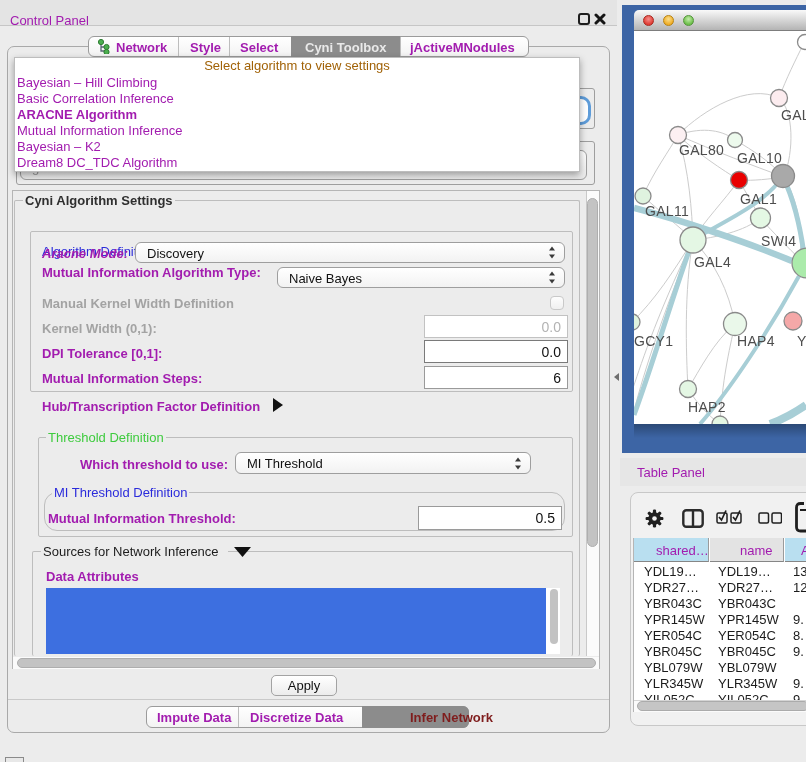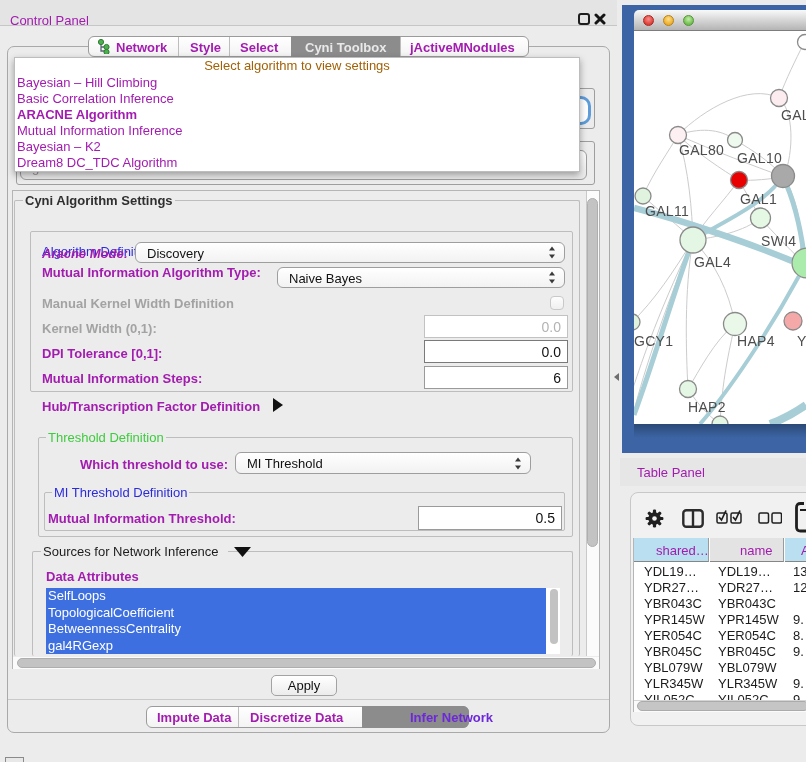--- a/index.html
+++ b/index.html
@@ -113,57 +113,56 @@
 </div>
 <div class="abs lbl b" style="left:80px;top:457px;">Which threshold to use:</div>
 <div class="combo" style="left:235px;top:452px;width:296px;height:22px;">
   <div class="tx">MI Threshold</div>
   <svg width="8" height="13" viewBox="0 0 8 13">
       <path d="M4 0.5 L7 4.5 L1 4.5 Z" fill="#3a3a3a"></path>
       <path d="M4 12.5 L7 8.5 L1 8.5 Z" fill="#3a3a3a"></path>
     </svg>
 </div>
 
-<div class="fs" style="left:44px;top:492px;width:521px;height:39px;">
+<div class="fs" style="left:44px;top:492px;width:521px;height:39px;border-radius:13px;">
   <span style="left:7px;color:#2b2bdb;">MI Threshold Definition</span>
 </div>
 <div class="abs lbl b" style="left:48px;top:511px;">Mutual Information Threshold:</div>
 <div class="field" style="left:418px;top:506px;width:144px;height:24px;border:1px solid #9a9a9a;">
     <span>0.5</span>
   </div>
 
 <div class="fs" style="left:32px;top:551px;width:541px;height:105px;border-bottom:none;">
   <span style="left:8px;color:#1c1c1c;">Sources for Network Inference &nbsp;</span>
 </div>
 <svg class="abs" style="left:234px;top:547px;z-index:3;" width="17" height="10" viewBox="0 0 17 10">
     <path d="M0 0 L17 0 L8.5 10 Z" fill="#111"></path>
   </svg>
 <div class="abs lbl b" style="left:46px;top:569px;">Data Attributes</div>
 
 <div class="abs" style="left:46px;top:588px;width:514px;height:66px;background:#fff;overflow:hidden;">
   <div style="position:absolute;left:0;top:0;width:500px;height:66px;background:#3d6fe0;"></div>
-  <div style="position:absolute;left:2px;top:0px;font-size:13px;color:#fff;line-height:16.7px;">SelfLoops<br>TopologicalCoefficient<br>BetweennessCentrality<br>gal4RGexp</div>
   <div style="position:absolute;left:504px;top:1px;width:8px;height:55px;background:#c2c2c2;border-radius:4px;"></div>
 </div>
 
 <div class="abs" style="left:586px;top:191px;width:13px;height:465px;background:#fbfbfb;border-left:1px solid #c9c9c9;"></div>
 <div class="abs" style="left:587px;top:198px;width:11px;height:349px;background:#c3c3c3;border:1px solid #aeaeae;border-radius:6px;"></div>
 <div class="abs" style="left:13px;top:657px;width:586px;height:12px;background:#fbfbfb;"></div>
 <div class="abs" style="left:17px;top:658px;width:579px;height:10px;background:#c3c3c3;border:1px solid #aeaeae;border-radius:5px;"></div>
 
 <div class="abs" style="left:271px;top:675px;width:66px;height:21px;background:linear-gradient(#ffffff,#ececec);border:1px solid #a3a3a3;border-radius:5px;text-align:center;font-size:13px;color:#111;padding-top:2px;">Apply</div>
 
 <div class="abs" style="left:8px;top:699px;width:601px;height:1px;background:#c9c9c9;"></div>
 
 <div class="abs" style="left:146px;top:706px;width:323px;height:22px;background:linear-gradient(#ffffff,#f3f3f3);border:1px solid #9b9b9b;border-radius:6px;"></div>
 <div class="abs" style="left:238px;top:707px;width:1px;height:20px;background:#bdbdbd;"></div>
 <div class="abs" style="left:362px;top:706px;width:107px;height:22px;background:#8c8c8c;border-radius:0 6px 6px 0;"></div>
 <div class="abs lbl b" style="left:157px;top:710px;">Impute Data</div>
 <div class="abs lbl b" style="left:250px;top:710px;">Discretize Data</div>
-<div class="abs lbl b" style="left:378px;top:710px;color:#6d28d9;padding-left:32px;">Infer Network</div>
+<div class="abs lbl b" style="left:378px;top:710px;color:#7f1d1d;padding-left:32px;">Infer Network</div>
 
 <div class="abs" style="left:5px;top:757px;width:19px;height:10px;border:1.5px solid #8a8a8a;background:#e8e8e8;"></div>
 
 <svg class="abs" style="left:614px;top:373px;" width="5" height="8" viewBox="0 0 5 8">
     <path d="M5 0 L0 4 L5 8 Z" fill="#6e6e6e"></path>
   </svg>
 
 <div class="abs" style="left:622px;top:5px;width:184px;height:448px;background:#3d65a5;"></div>
 <div class="abs" style="left:634px;top:424px;width:172px;height:14px;background:linear-gradient(#2b4976,#3d65a5);"></div>
 <div class="abs" style="left:634px;top:10px;width:172px;height:21px;background:linear-gradient(#f9f9f9,#b4b4b4);border-bottom:1px solid #7d7d7d;border-radius:5px 0 0 0;"></div>

